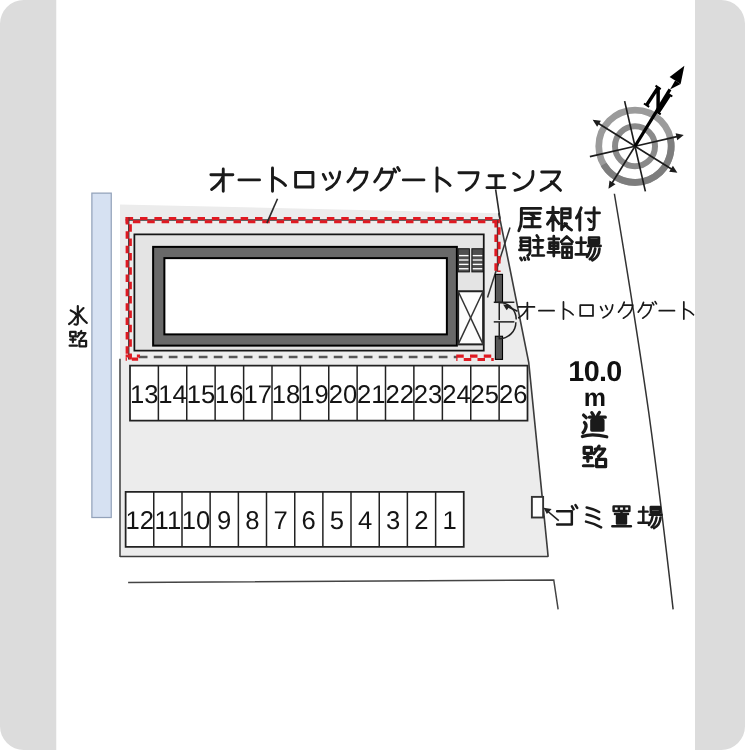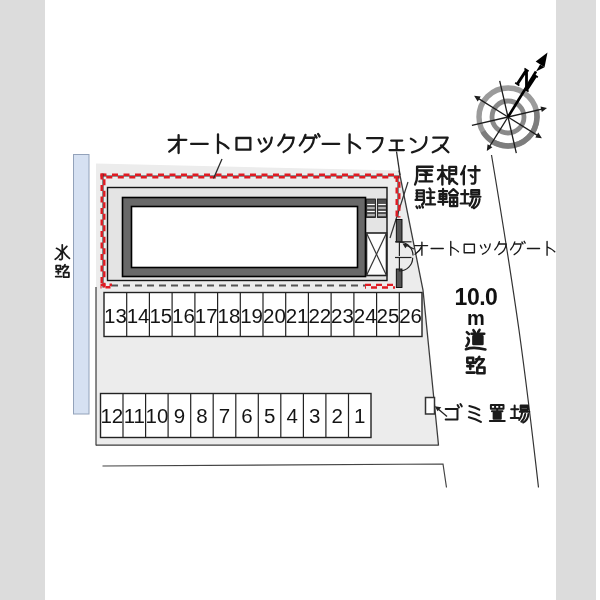--- a/index.html
+++ b/index.html
@@ -1,15 +1,15 @@
 <!DOCTYPE html>
 <html><head><meta charset="utf-8">
 <style>
 html,body{margin:0;padding:0;background:#fff;}
-#wrap{position:relative;width:596px;height:600px;overflow:hidden;font-family:"Liberation Sans",sans-serif;}
+#wrap{position:relative;width:596px;height:600px;overflow:hidden;font-family:"Liberation Sans",sans-serif;border-radius:19px;}
 </style></head><body>
 
 <div id="wrap">
 <svg width="600" height="600" viewBox="0 0 600 600" xmlns="http://www.w3.org/2000/svg">
 <defs>
 <path id="go" d="M2,6.5 H18 M11,2.2 V18.5 M11,7.5 C9.5,11 6.5,14.5 2.5,17.2"></path>
 <path id="gbar" d="M2.5,10.2 H17.5"></path>
 <path id="gto" d="M7,1.5 V18.5 M7,8 C11,9.5 14,11.5 16.5,14.2"></path>
 <path id="gro" d="M3.8,4.8 H16.4 V15.4 H3.8 Z"></path>
 <path id="gtsu" d="M4,6.2 L5.8,9.8 M9,5.2 L10.8,8.8 M16,4.5 C15.6,9.8 12.5,14.5 6.5,17.2"></path>

